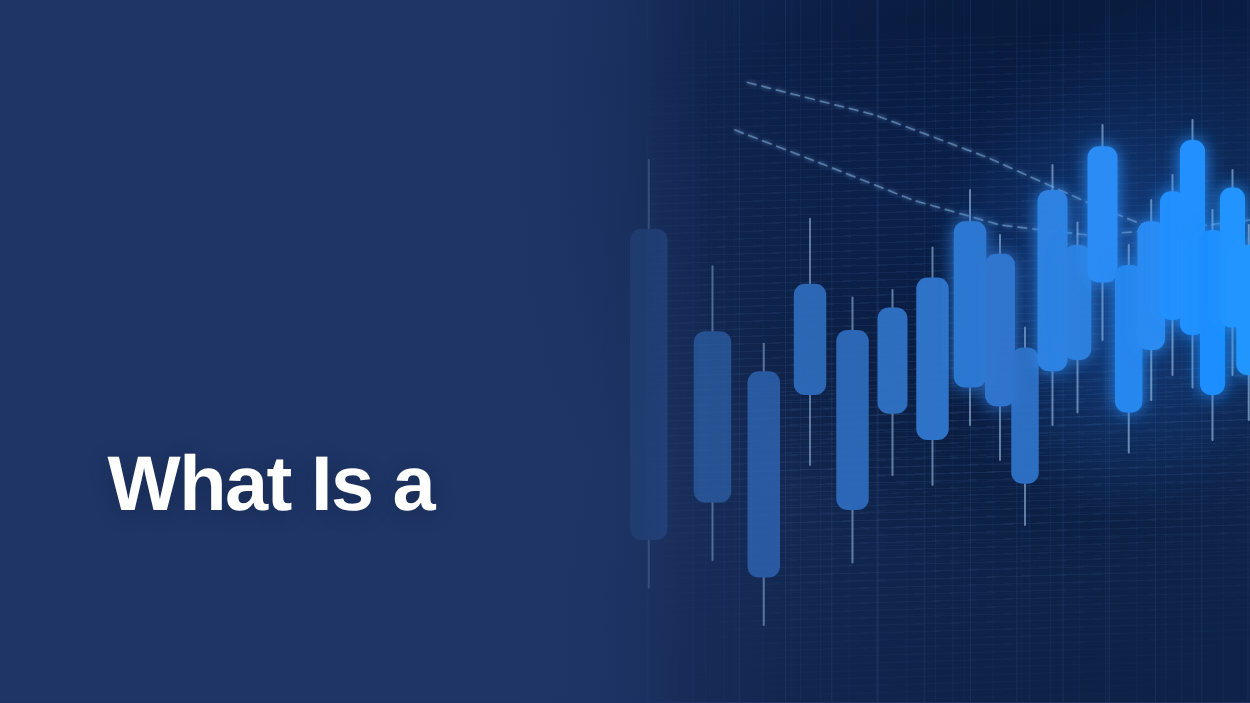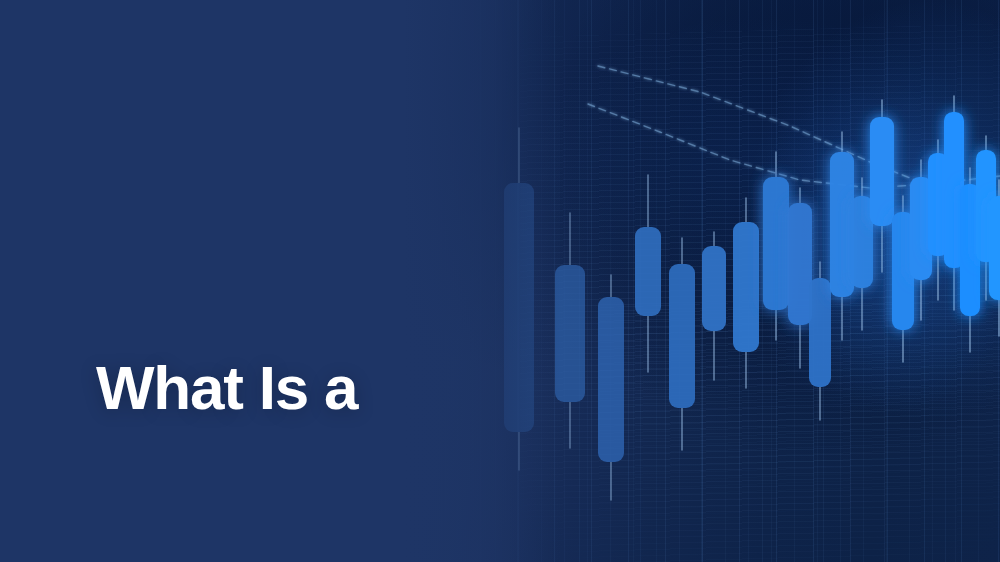--- a/index.html
+++ b/index.html
@@ -100,21 +100,21 @@
     position:absolute;left:86px;top:168px;
     color:#ffffff;
     font-family:"Liberation Sans", sans-serif;
     font-weight:bold;
     font-size:62px;
     line-height:71px;
     letter-spacing:-1.2px;
     white-space:pre;
     text-shadow:0 2px 18px rgba(0,0,0,.22);
   }
-  #headline .ln{display:block;margin-left:10px;}
+  #headline .ln{display:block;}
 </style>
 </head>
 <body>
 
 <div id="banner">
 
   <div class="layer" id="bg-base"></div>
   <div class="layer" id="bg-screen"></div>
   <div class="layer" id="bg-scanlines"></div>
   <div class="layer" id="bg-scanlines2"></div>

